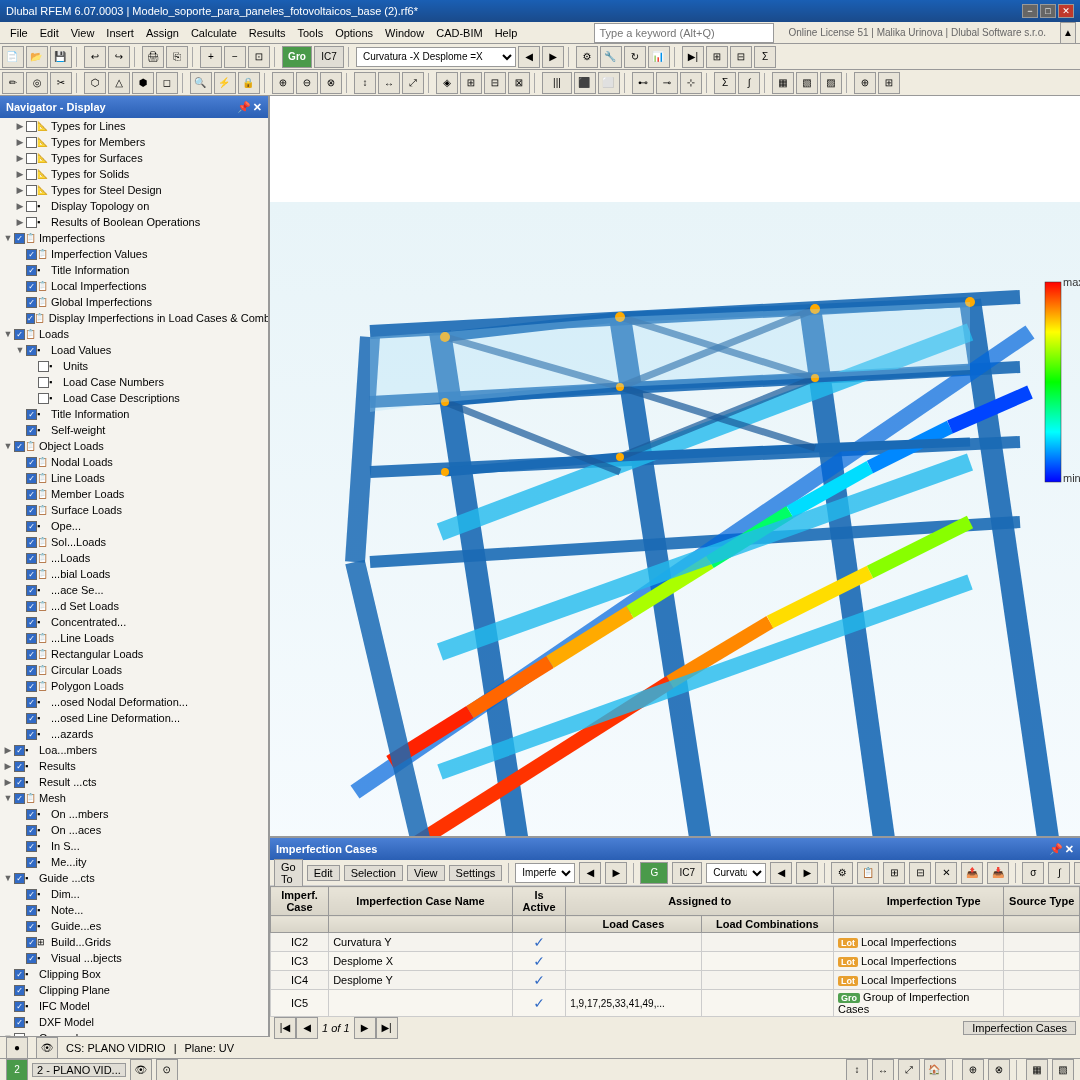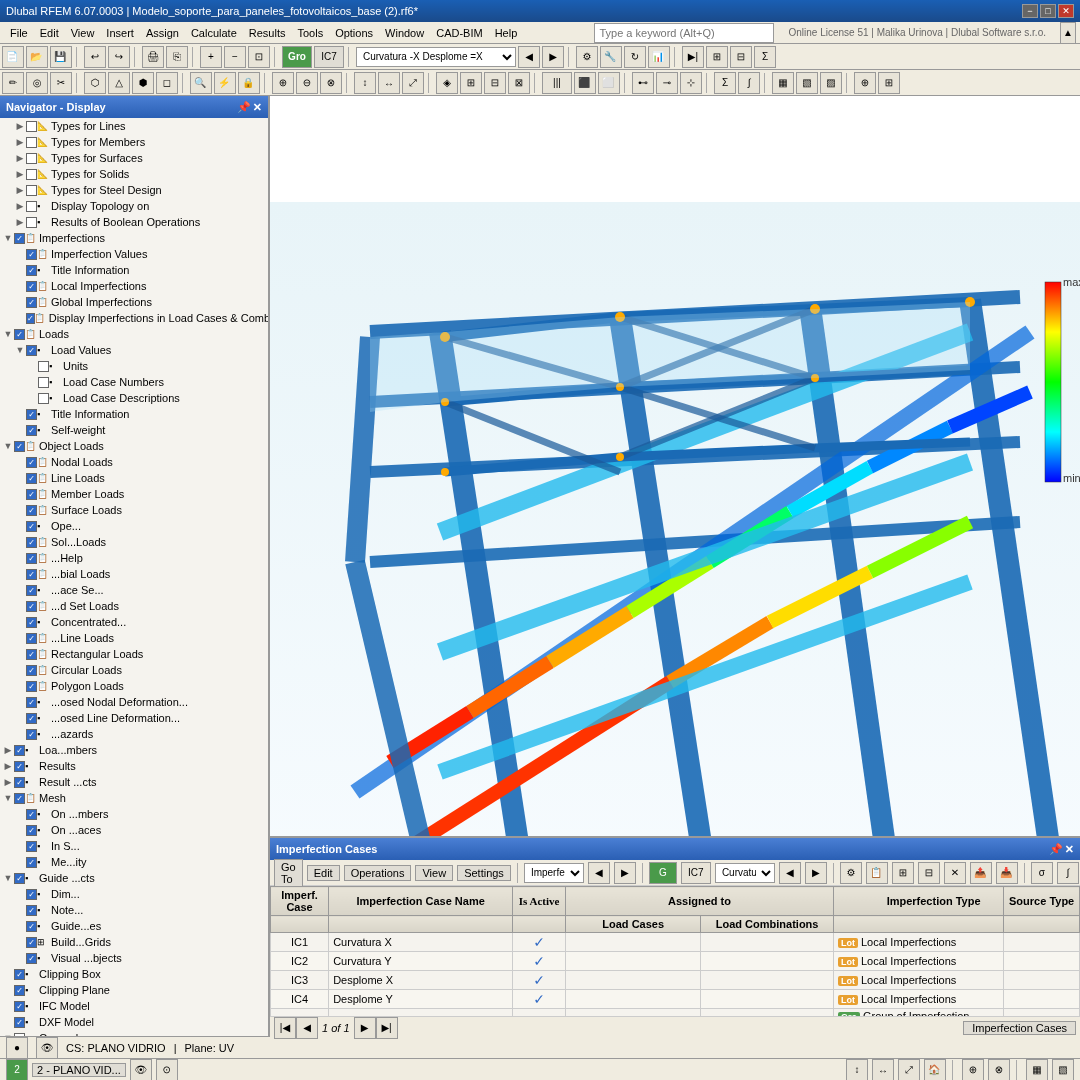--- a/index.html
+++ b/index.html
@@ -514,21 +514,21 @@
             <span class="tree-expand" style="width: 12px;"></span>
             <span class="checkbox-sm checked"></span>
             <span class="tree-icon" style="font-size: 9px;">📋</span>
             <span class="tree-label">Sol...Loads</span>
           </div>
           <div class="tree-item">
             <span class="tree-indent" style="width: 14px;"></span>
             <span class="tree-expand" style="width: 12px;"></span>
             <span class="checkbox-sm checked"></span>
             <span class="tree-icon" style="font-size: 9px;">📋</span>
-            <span class="tree-label">...Help</span>
+            <span class="tree-label">...Loads</span>
           </div>
           <div class="tree-item">
             <span class="tree-indent" style="width: 14px;"></span>
             <span class="tree-expand" style="width: 12px;"></span>
             <span class="checkbox-sm checked"></span>
             <span class="tree-icon" style="font-size: 9px;">📋</span>
             <span class="tree-label">...bial Loads</span>
           </div>
           <div class="tree-item">
             <span class="tree-indent" style="width: 14px;"></span>
@@ -854,21 +854,21 @@
   <div id="bottom-header">
     <span>Imperfection Cases</span>
     <div style="display:flex;gap:2px;">
       <div class="win-btn">📌</div>
       <div class="win-btn close">✕</div>
     </div>
   </div>
   <div id="bottom-toolbar">
     <span class="btoolbar-btn">Go To</span>
     <span class="btoolbar-btn">Edit</span>
-    <span class="btoolbar-btn">Operations</span>
+    <span class="btoolbar-btn">Selection</span>
     <span class="btoolbar-btn">View</span>
     <span class="btoolbar-btn">Settings</span>
     <div class="toolbar-sep"></div>
     <select class="toolbar-combo" style="width:110px;">
       <option>Imperfections</option>
     </select>
     <div class="toolbar-btn">◀</div>
     <div class="toolbar-btn">▶</div>
     <div class="toolbar-sep"></div>
     <div class="toolbar-btn" style="background:#4a9a4a;color:white;width:28px;">G</div>
@@ -891,50 +891,36 @@
     <div class="toolbar-btn">∫</div>
     <div class="toolbar-btn">∑</div>
   </div>
 
   <div class="bottom-table-scroll">
     <table id="bottom-table">
       <thead>
         <tr>
           <th style="width:60px;">Imperf.<br>Case</th>
           <th style="width:200px;text-align:center;">Imperfection Case Name</th>
-          <th style="width:55px;font-family:Liberation Serif, serif;">Is Active</th>
+          <th style="width:55px;">Is Active</th>
           <th colspan="2">Assigned to</th>
           <th style="width:180px;padding-left:34px;">Imperfection Type</th>
           <th style="width:80px;">Source Type</th>
         </tr>
         <tr>
           <th></th>
           <th></th>
           <th></th>
           <th style="width:140px;">Load Cases</th>
           <th style="width:140px;">Load Combinations</th>
           <th></th>
           <th></th>
         </tr>
       </thead>
       <tbody id="table-body">
-      <tr>
-    <td style="text-align:center;">IC1</td>
-    <td><input type="text" value="Curvatura X" style="border: none; background: transparent; width: 100%; font-size: 11px;"></td>
-    <td style="text-align:center;">
-      <span style="color:#316ac5;font-size:14px;">✓</span>
-    </td>
-    <td style="font-size:10px;"></td>
-    <td></td>
-    <td>
-      <span class="lot-badge">Lot</span>
-      Local Imperfections
-    </td>
-    <td></td>
-  </tr>
           <tr>
     <td style="text-align:center;">IC2</td>
     <td><input type="text" value="Curvatura Y" style="border: none; background: transparent; width: 100%; font-size: 11px;"></td>
     <td style="text-align:center;">
       <span style="color:#316ac5;font-size:14px;">✓</span>
     </td>
     <td style="font-size:10px;"></td>
     <td></td>
     <td>
       <span class="lot-badge">Lot</span>

